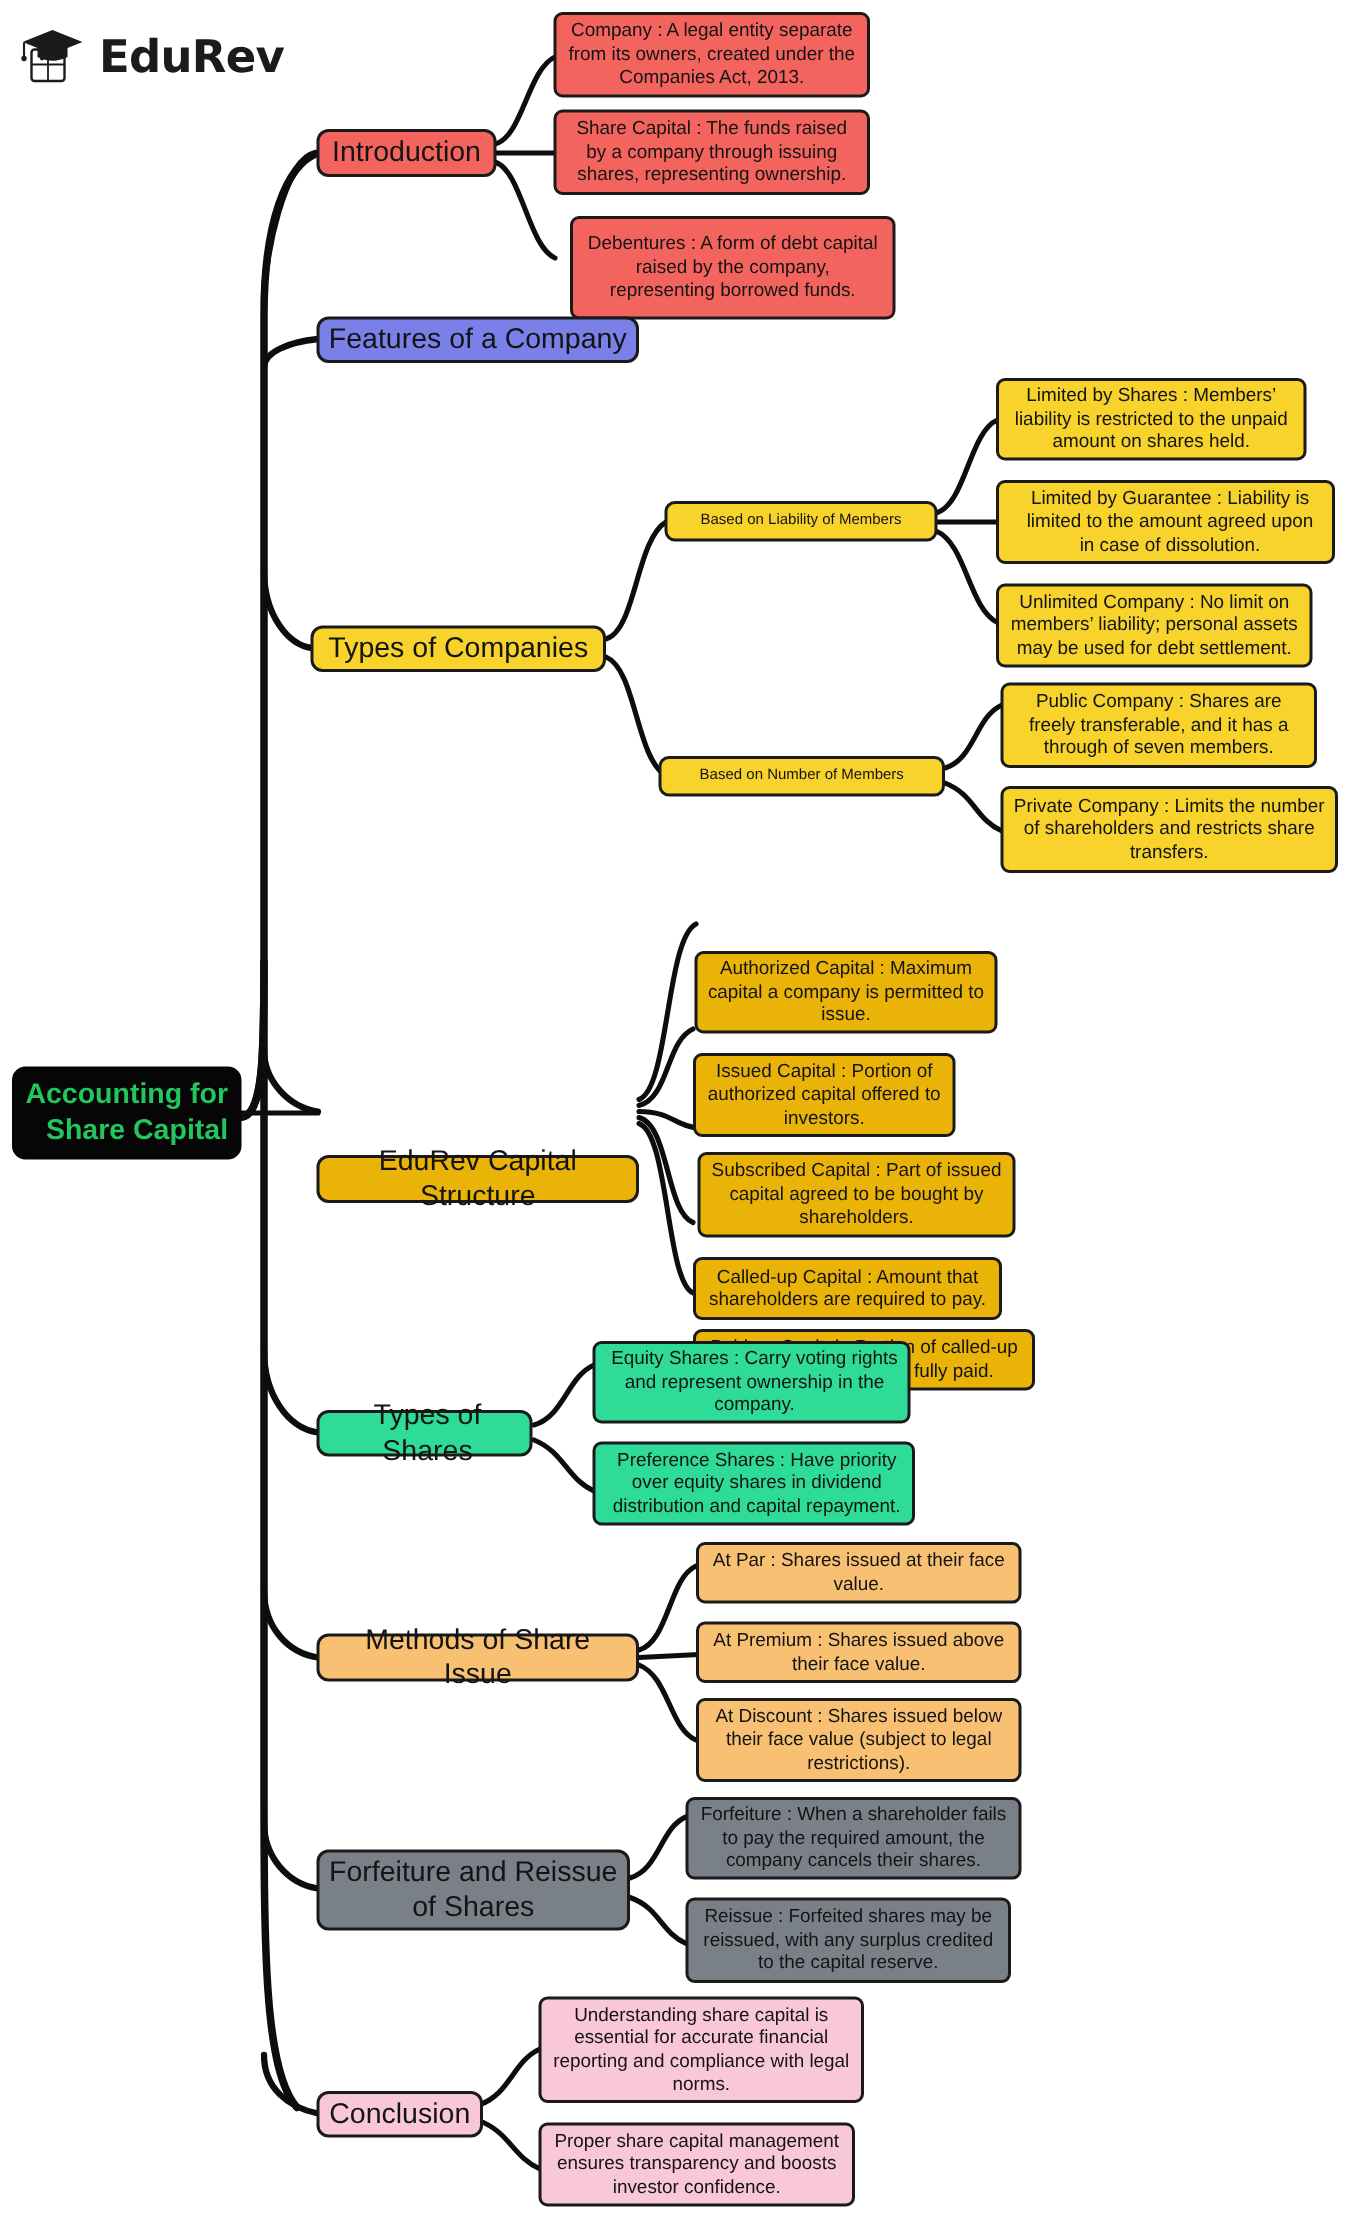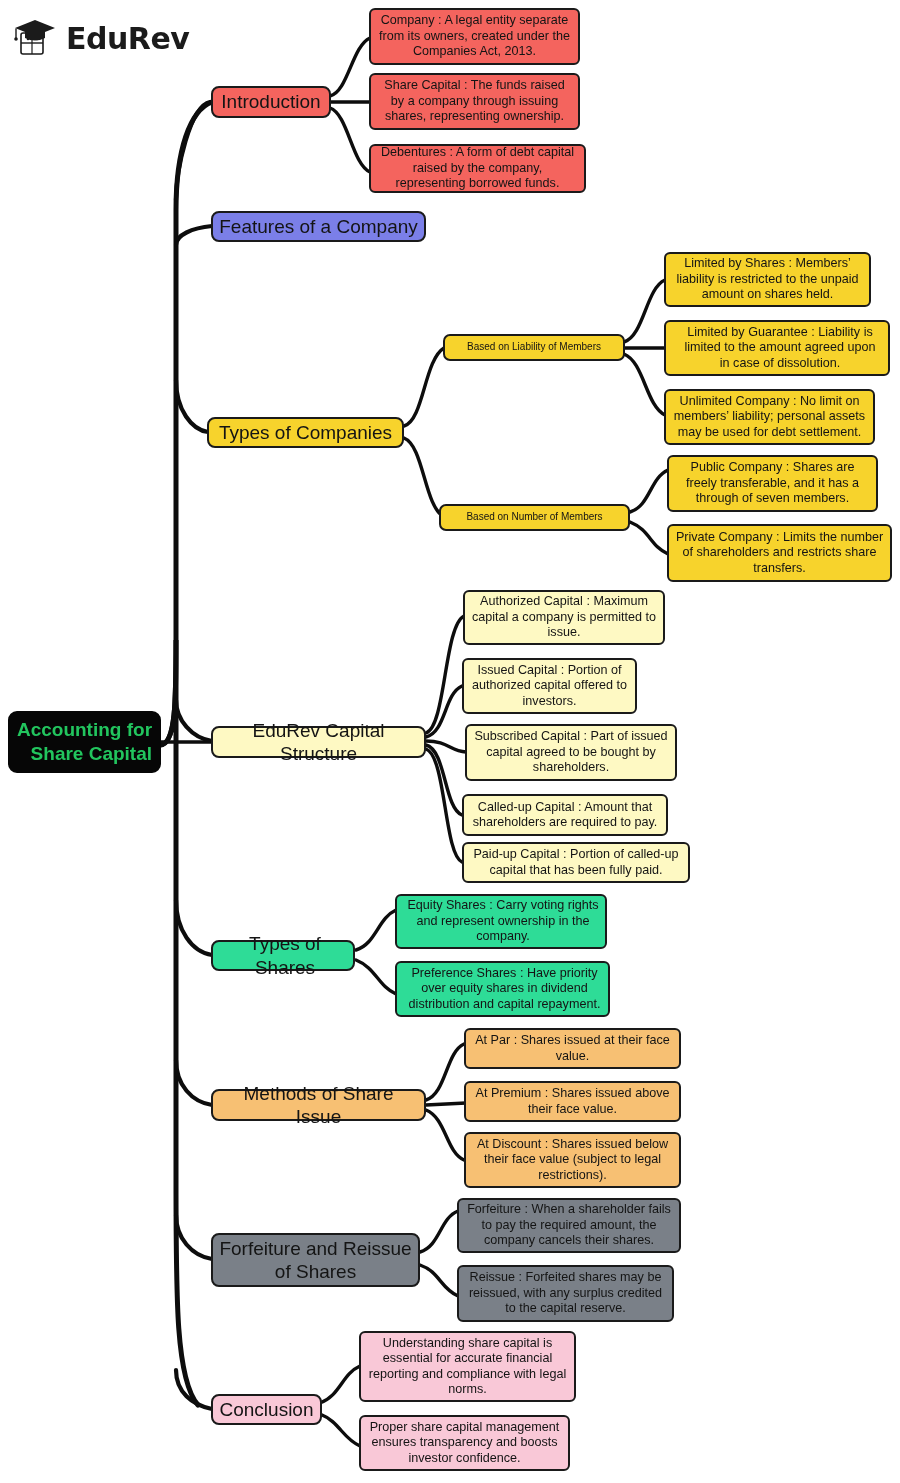--- a/index.html
+++ b/index.html
@@ -57,21 +57,21 @@
     font-size: 12.6px;
     border-radius: 6px;
   }
   .sub {
     font-size: 10px;
     border-radius: 7px;
   }
   .c-red    { background: #f4645e; }
   .c-blue   { background: #7b7fe8; }
   .c-yellow { background: #f7d32c; }
-  .c-purple { background: #fef9c3; }
+  .c-purple { background: #eab308; margin-top: 44px; }
   .c-green  { background: #2edc97; padding-left: 10px; }
   .c-orange { background: #f7c073; }
   .c-gray   { background: #7a8088; }
   .c-pink   { background: #f9c8d7; }
 
   
   #logo {
     position: absolute;
     left: 12px;
     top: 14px;
@@ -176,21 +176,21 @@
 
   <div class="node branch c-red" style="left:211px; top:86px; width:120px; height:32px;">
     <span>Introduction</span>
   </div>
   <div class="node leaf c-red" style="left:369px; top:8px; width:211px; height:57px;">
     <span>Company : A legal entity separate from its owners, created under the Companies Act, 2013.</span>
   </div>
   <div class="node leaf c-red" style="left:369px; top:73px; width:211px; height:57px;">
     <span>Share Capital : The funds raised by a company through issuing shares, representing ownership.</span>
   </div>
-  <div class="node leaf c-red" style="left:369px; top:144px; width:217px; height:49px;">
+  <div class="node leaf c-red" style="left:380px; top:144px; width:217px; height:69px;">
     <span>Debentures : A form of debt capital raised by the company, representing borrowed funds.</span>
   </div>
 
   <div class="node branch c-blue" style="left:211px; top:211px; width:215px; height:31px;">
     <span>Features of a Company</span>
   </div>
 
   <div class="node branch c-yellow" style="left:207px; top:417px; width:197px; height:31px;">
     <span>Types of Companies</span>
   </div>

